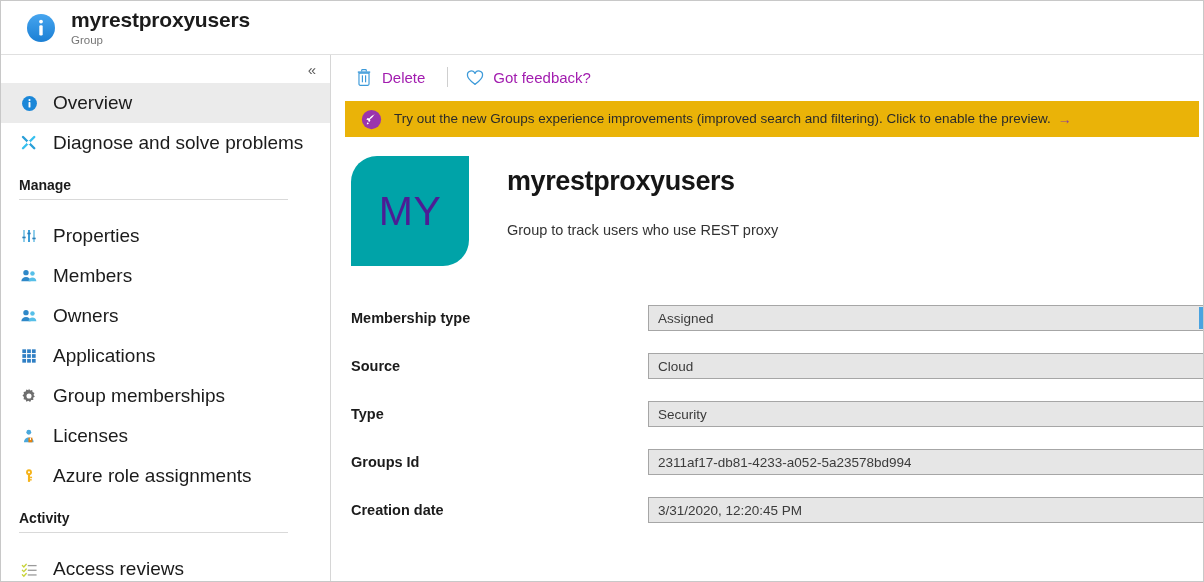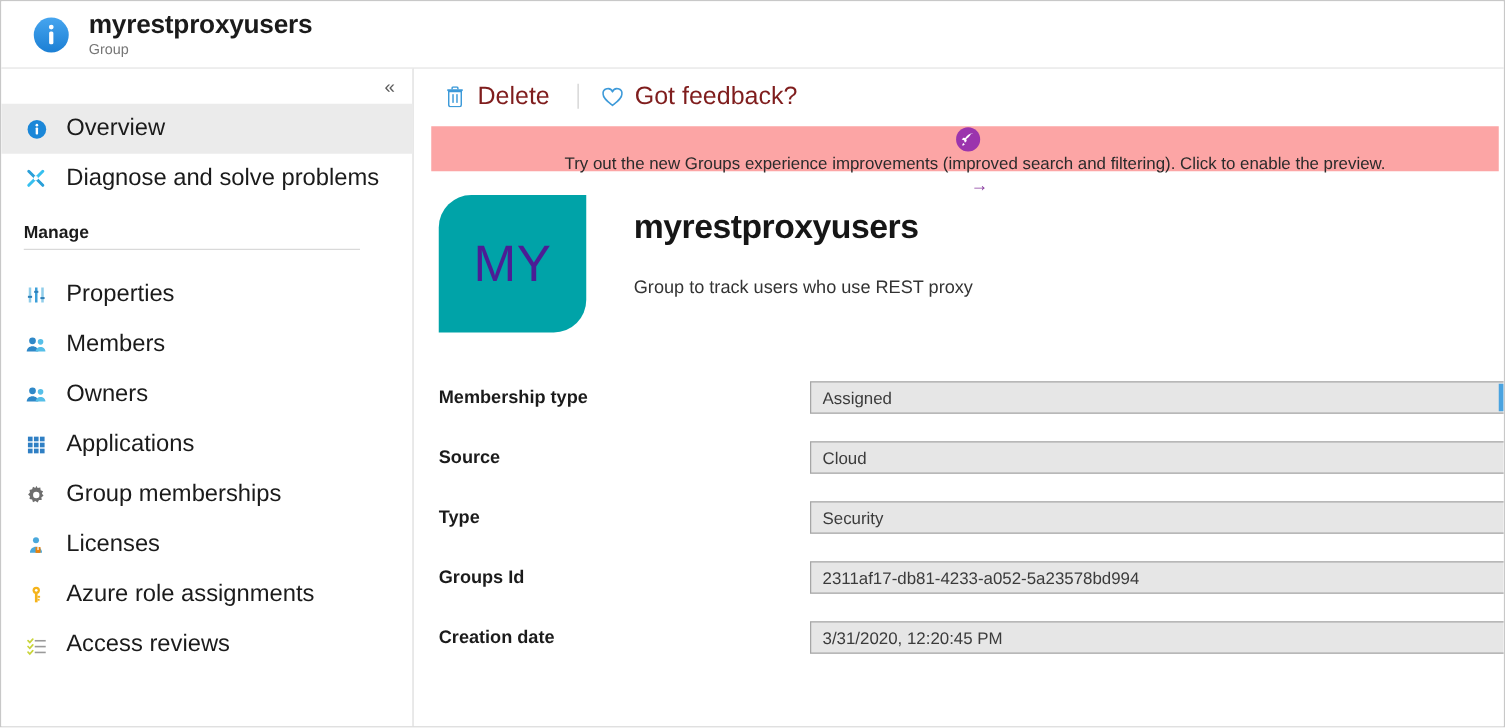--- a/index.html
+++ b/index.html
@@ -144,38 +144,37 @@
   }
   .tb-ico {
     width: 18px;
     height: 18px;
     flex: 0 0 18px;
     margin-right: 9px;
     display: flex;
     align-items: center;
     justify-content: center;
   }
-  .tb-label { font-size: 20px; color: #7f1d1d; }
+  .tb-label { font-size: 15px; color: #a21caf; }
   .tb-sep {
     width: 1px;
     height: 20px;
     background: #cfcfcf;
     margin: 0 18px;
   }
 
   
   .banner {
     margin: 2px 4px 0 14px;
     height: 36px;
-    background: #fca5a5;
+    background: #eab308;
     display: flex;
     align-items: center;
     padding-left: 16px;
     cursor: pointer;
-    flex-direction: column;
   }
   .banner-ico {
     width: 21px;
     height: 21px;
     flex: 0 0 21px;
     margin-right: 12px;
   }
   .banner-text {
     font-size: 13.5px;
     color: #2b2b2b;
@@ -412,20 +411,24 @@
             <circle cx="12" cy="6.4" r="4.4" fill="#f5b31a"></circle>
             <circle cx="12" cy="6.4" r="1.6" fill="#ffffff"></circle>
             <rect x="10.4" y="9.8" width="3.2" height="11" fill="#f5b31a"></rect>
             <rect x="13.6" y="13" width="3" height="2.3" fill="#f5b31a"></rect>
             <rect x="13.6" y="16.6" width="2.4" height="2.2" fill="#f5b31a"></rect>
           </svg>
         </span>
         <span class="nav-label">Azure role assignments</span>
       </div>
 
+      <div class="nav-section">
+        <div class="nav-section-title">Activity</div>
+        <div class="nav-section-rule"></div>
+      </div>
 
       <div class="nav-item">
         <span class="nav-ico">
           <svg width="17" height="17" viewBox="0 0 24 24">
             <path d="M2 6.4 L4 8.4 L7.4 4.6" stroke="#c9d43a" stroke-width="1.9" fill="none" stroke-linecap="round"></path>
             <path d="M2 13 L4 15 L7.4 11.2" stroke="#c9d43a" stroke-width="1.9" fill="none" stroke-linecap="round"></path>
             <path d="M2 19.4 L4 21.4 L7.4 17.6" stroke="#c9d43a" stroke-width="1.9" fill="none" stroke-linecap="round"></path>
             <g fill="#9a9a9a">
               <rect x="9.6" y="5.6" width="12.4" height="1.8"></rect>
               <rect x="9.6" y="12.2" width="12.4" height="1.8"></rect>

